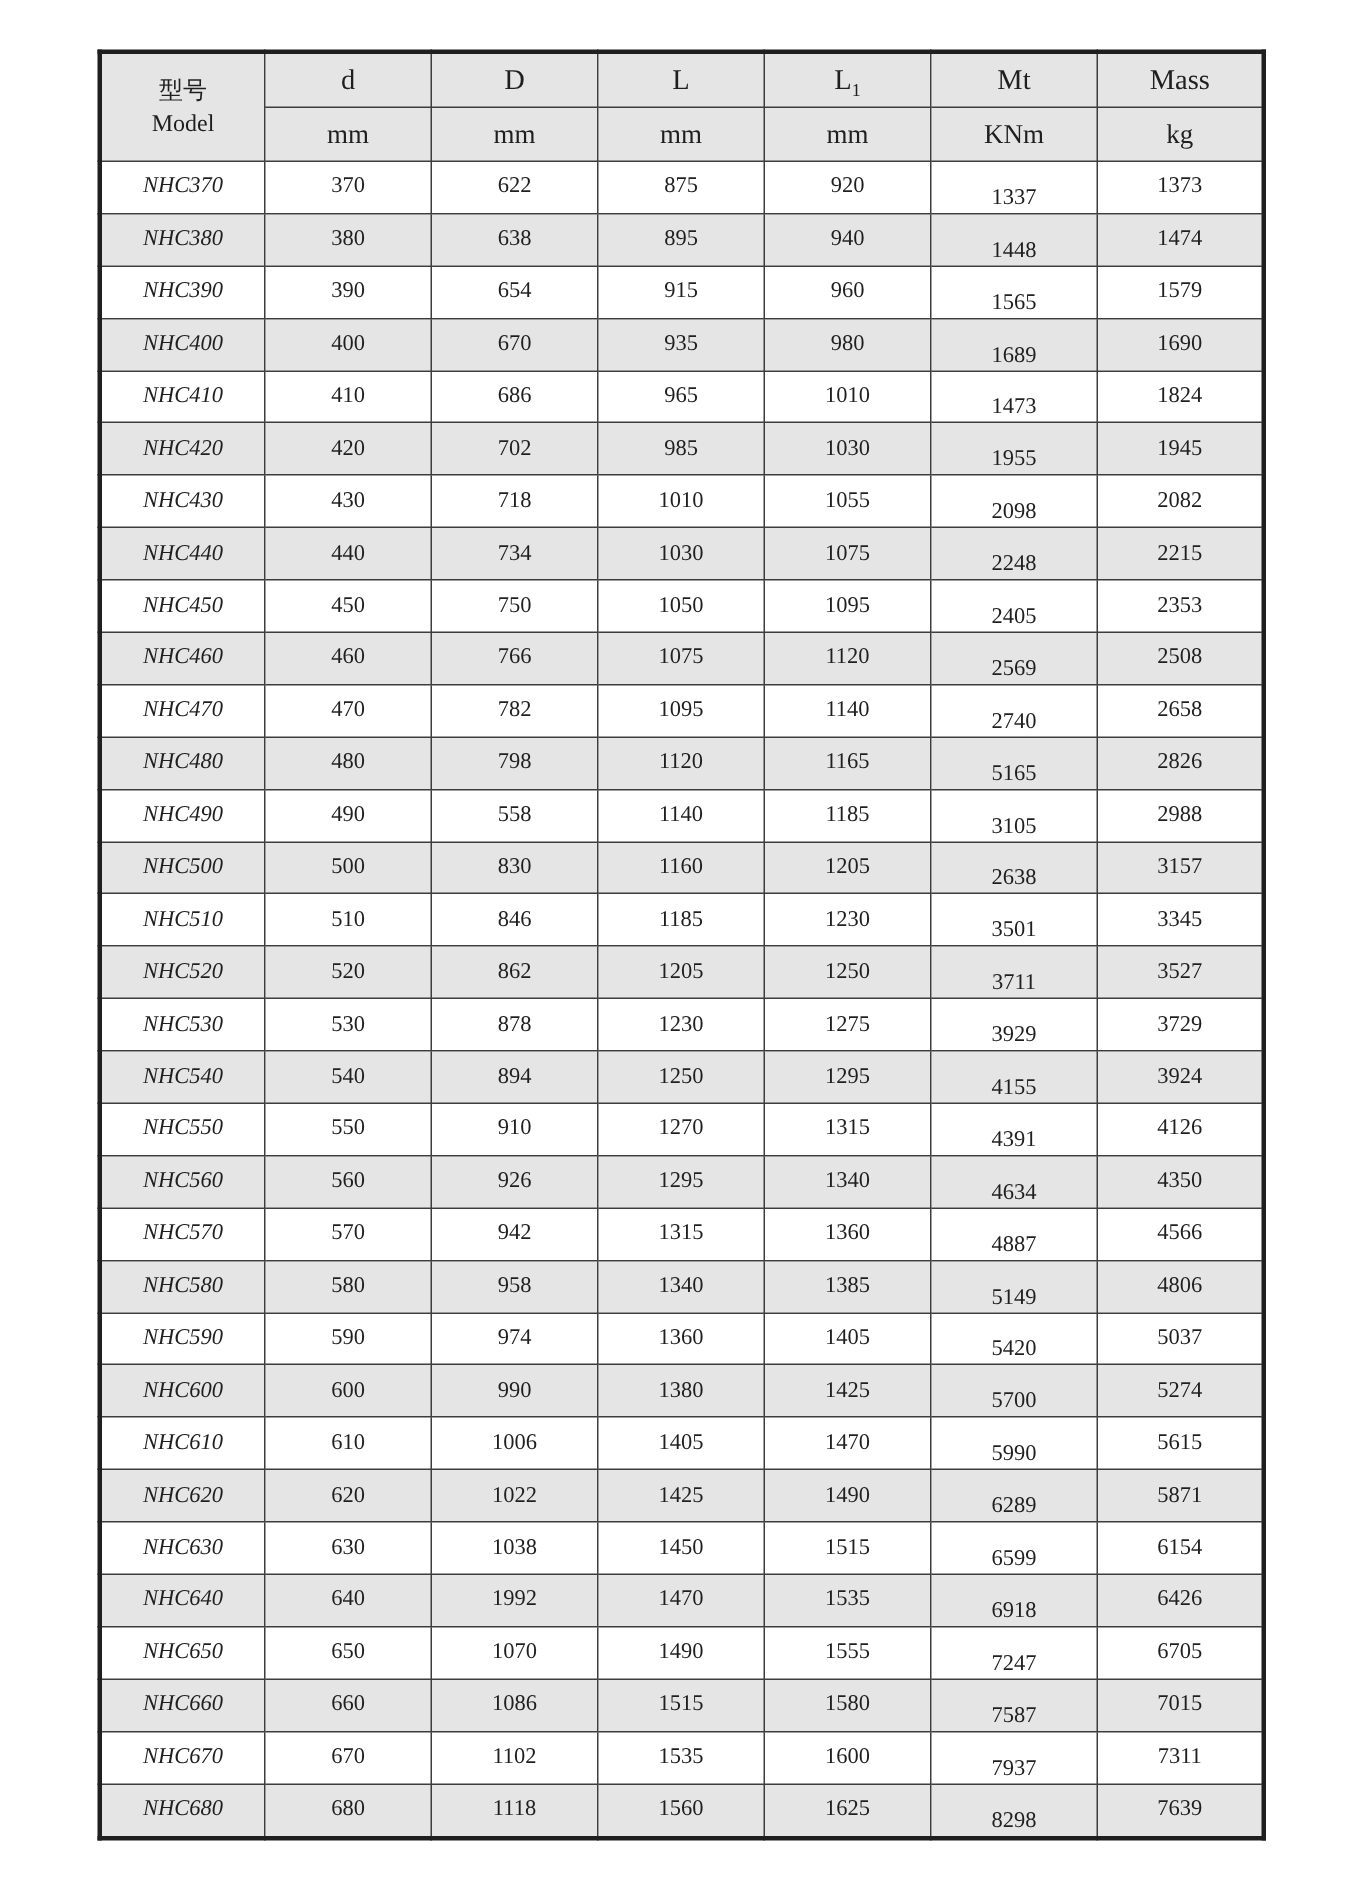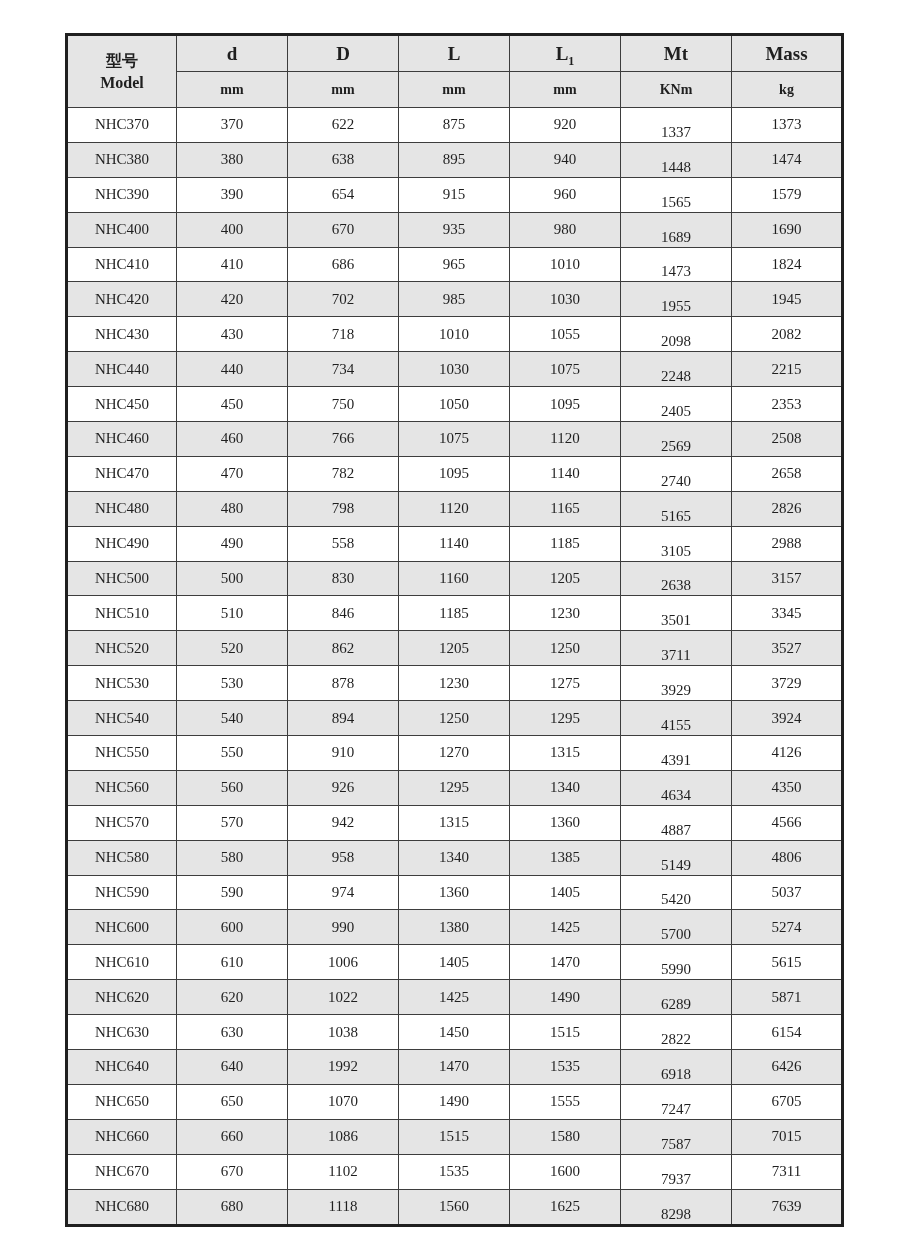--- a/index.html
+++ b/index.html
@@ -27,39 +27,39 @@
     border: 1px solid var(--border-inner, #3d3d3d);
     text-align: center;
     vertical-align: middle;
     color: #1f1f1f;
     padding: 0;
     overflow: hidden;
     white-space: nowrap;
   }
   .spec-table thead th {
     background: var(--shade, #e5e5e5);
-    font-weight: bold;
+    font-weight: normal;
     margin-top: 36px;
   }
   .spec-table thead tr.head-labels th { height: 35px; font-size: 19px; }
-  .spec-table thead tr.head-units  th { height: 35px; font-size: 14px; }
+  .spec-table thead tr.head-units  th { height: 35px; font-size: 18px; }
   th.model-head {
     font-size: 17px;
     line-height: 1.35;
   }
   th.model-head .zh { display: block; font-size: 16px; }
   th.model-head .en { display: block; font-size: 16px; }
   .spec-table sub { font-size: 12px; line-height: 0; }
   .spec-table tbody td {
     height: 32.9px;
     font-size: 15px;
     background: #ffffff;
   }
   .spec-table tbody tr.shaded td { background: var(--shade, #e5e5e5); }
-  .spec-table tbody td.model-cell { font-size: 15px; }
+  .spec-table tbody td.model-cell { font-size: 15px; font-style: italic; }
   .spec-table tbody td.mt-cell {
     vertical-align: bottom;
     padding-bottom: 1px;
   }
 </style>
 </head>
 <body>
 
 <div class="page">
   <table class="spec-table">
@@ -328,21 +328,21 @@
           <td>1490</td>
           <td class="mt-cell">6289</td>
           <td>5871</td>
         </tr>
         <tr>
           <td class="model-cell">NHC630</td>
           <td>630</td>
           <td>1038</td>
           <td>1450</td>
           <td>1515</td>
-          <td class="mt-cell">2822</td>
+          <td class="mt-cell">6599</td>
           <td>6154</td>
         </tr>
         <tr class="shaded">
           <td class="model-cell">NHC640</td>
           <td>640</td>
           <td>1992</td>
           <td>1470</td>
           <td>1535</td>
           <td class="mt-cell">6918</td>
           <td>6426</td>

